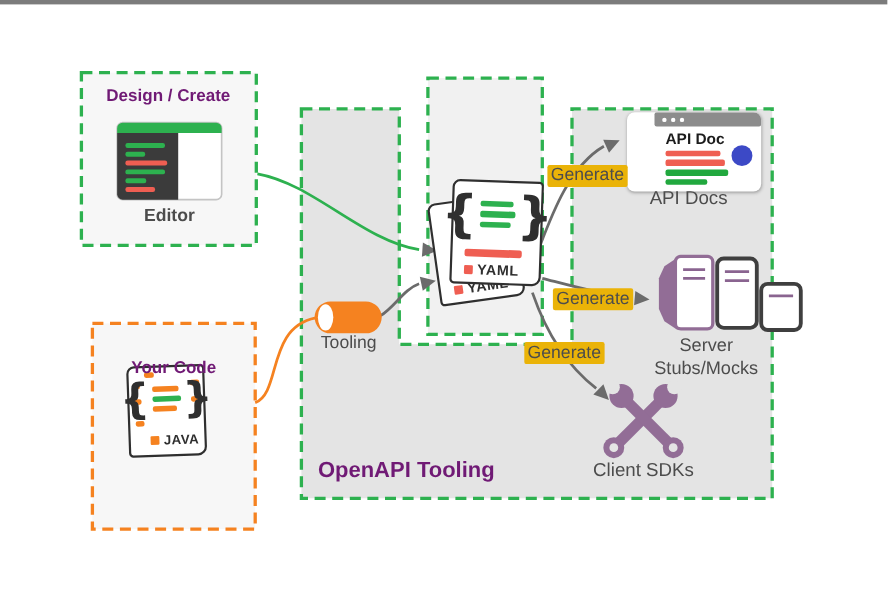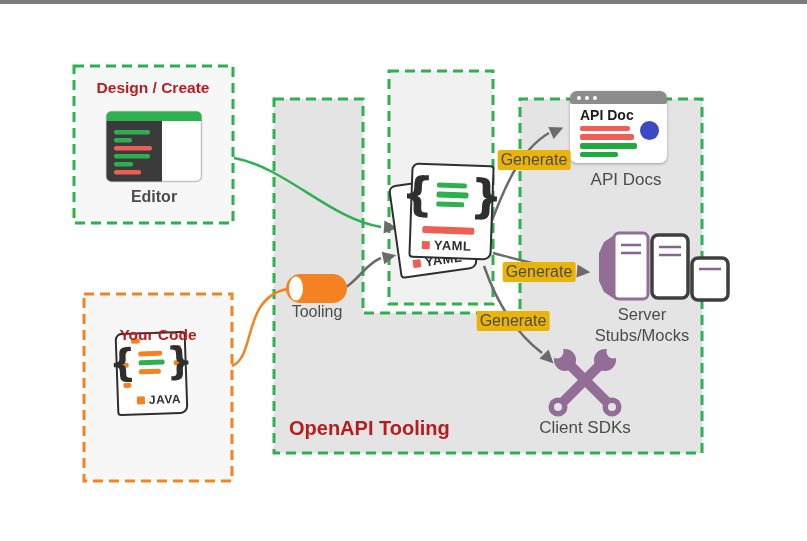--- a/index.html
+++ b/index.html
@@ -2,21 +2,21 @@
 <html><head>
 <meta charset="utf-8">
 <style>
   html,body{margin:0;padding:0;background:#ffffff;}
   .stage{position:relative;width:807px;height:541px;background:#ffffff;overflow:hidden;
          font-family:"Liberation Sans",sans-serif;}
   .topbar{position:absolute;left:0;top:0;width:807px;height:4px;background:#7c7c7c;}
   svg.bg{position:absolute;left:0;top:0;}
   .lbl{position:absolute;color:#4c4c4c;white-space:nowrap;font-size:16px;line-height:20px;}
   .ctr{transform:translateX(-50%);text-align:center;}
-  .ttl{font-weight:bold;color:#b91c1c;font-size:15.5px;}
+  .ttl{font-weight:bold;color:#701a75;font-size:15.5px;}
   .two{line-height:21px;white-space:pre;}
   .gen{background:#eab308;padding:0 3px;border-radius:2px;}
   
   .icon{position:absolute;}
   
   .browser{width:97px;height:72px;background:#fff;border-radius:7px;overflow:hidden;
            box-shadow:0 1px 3px rgba(0,0,0,.3);}
   .browser .bar{height:13px;background:#8c8c8c;display:flex;align-items:center;gap:4px;padding-left:7px;}
   .browser .dot{width:4px;height:4px;border-radius:50%;background:#fff;}
   .browser .btitle{font-weight:bold;color:#1c1c1c;font-size:14px;margin:3px 0 2px 10px;}
@@ -124,21 +124,21 @@
         <span class="brace" style="font-size:46px;">}</span>
       </div>
       <div class="bar" style="position:absolute;left:11px;top:61px;width:52px;height:7px;background:#ef5e52;"></div>
       <div class="tagrow" style="left:11px;top:72px;">
         <span class="sq" style="background:#ef5e52;"></span>
         <span class="tagtxt">YAML</span>
       </div>
     </div>
   </div>
 
-  <div class="icon browser" style="left:570px;top:91px;">
+  <div class="icon browser" style="left:570px;top:102px;padding-left:25px;">
     <div class="bar">
       <span class="dot"></span>
       <span class="dot"></span>
       <span class="dot"></span>
     </div>
     <div class="btitle">API Doc</div>
     <div class="line" style="width:50px;height:5px;background:#ef5e52;"></div>
     <div class="line" style="width:54px;height:6px;background:#ef5e52;"></div>
     <div class="line" style="width:57px;height:6px;background:#21a83e;"></div>
     <div class="line" style="width:38px;height:5px;background:#21a83e;"></div>

